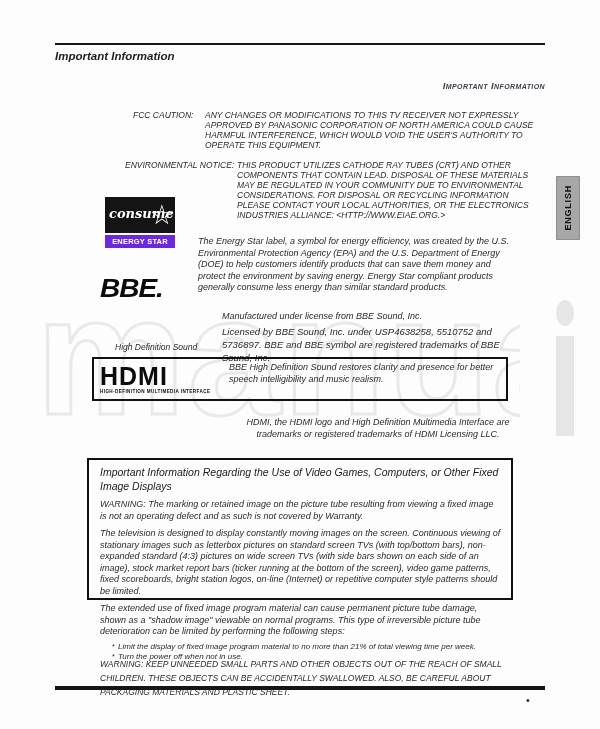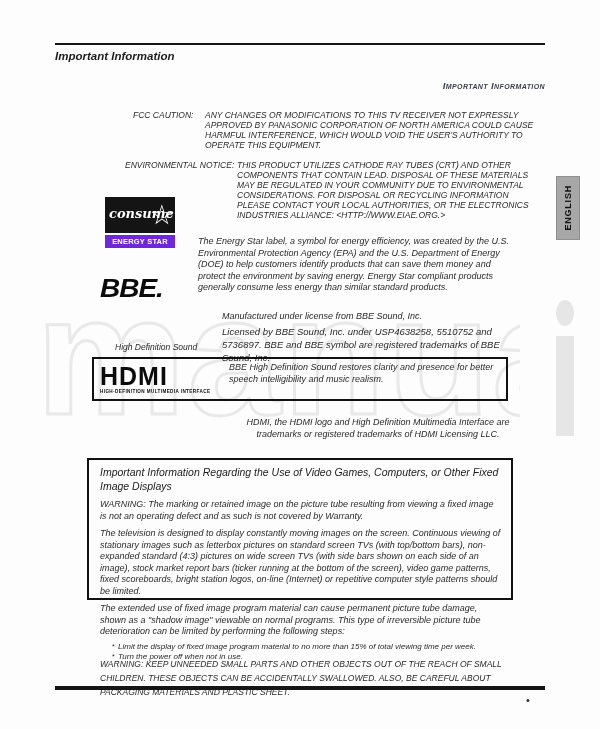--- a/index.html
+++ b/index.html
@@ -149,21 +149,21 @@
   <div class="abs hdmi-tm">HDMI, the HDMI logo and High Definition Multimedia Interface are trademarks or registered trademarks of HDMI Licensing LLC.</div>
 
   <div class="abs big-content">
     <div class="big-title">Important Information Regarding the Use of Video Games, Computers, or Other Fixed Image Displays</div>
     <div class="big-para">WARNING: The marking or retained image on the picture tube resulting from viewing a fixed image is not an operating defect and as such is not covered by Warranty.</div>
     <div class="big-para">The television is designed to display constantly moving images on the screen. Continuous viewing of stationary images such as letterbox pictures on standard screen TVs (with top/bottom bars), non-expanded standard (4:3) pictures on wide screen TVs (with side bars shown on each side of an image), stock market report bars (ticker running at the bottom of the screen), video game patterns, fixed scoreboards, bright station logos, on-line (Internet) or repetitive computer style patterns should be limited.</div>
     <div class="big-para">The extended use of fixed image program material can cause permanent picture tube damage, shown as a "shadow image" viewable on normal programs. This type of irreversible picture tube deterioration can be limited by performing the following steps:</div>
     <div class="bullets">
       <div class="bullet">
         <span class="mark">*</span>
-        <span class="btxt">Limit the display of fixed image program material to no more than 15% of total viewing time per week.</span>
+        <span class="btxt">Limit the display of fixed image program material to no more than 21% of total viewing time per week.</span>
       </div>
       <div class="bullet">
         <span class="mark">*</span>
         <span class="btxt">Turn the power off when not in use.</span>
       </div>
     </div>
   </div>
   <div class="abs big-box"></div>
 
   <div class="abs bottom-warning">WARNING:  KEEP UNNEEDED SMALL PARTS AND OTHER OBJECTS OUT OF THE REACH OF SMALL CHILDREN. THESE OBJECTS CAN BE ACCIDENTALLY SWALLOWED. ALSO, BE CAREFUL ABOUT PACKAGING MATERIALS AND PLASTIC SHEET.</div>

